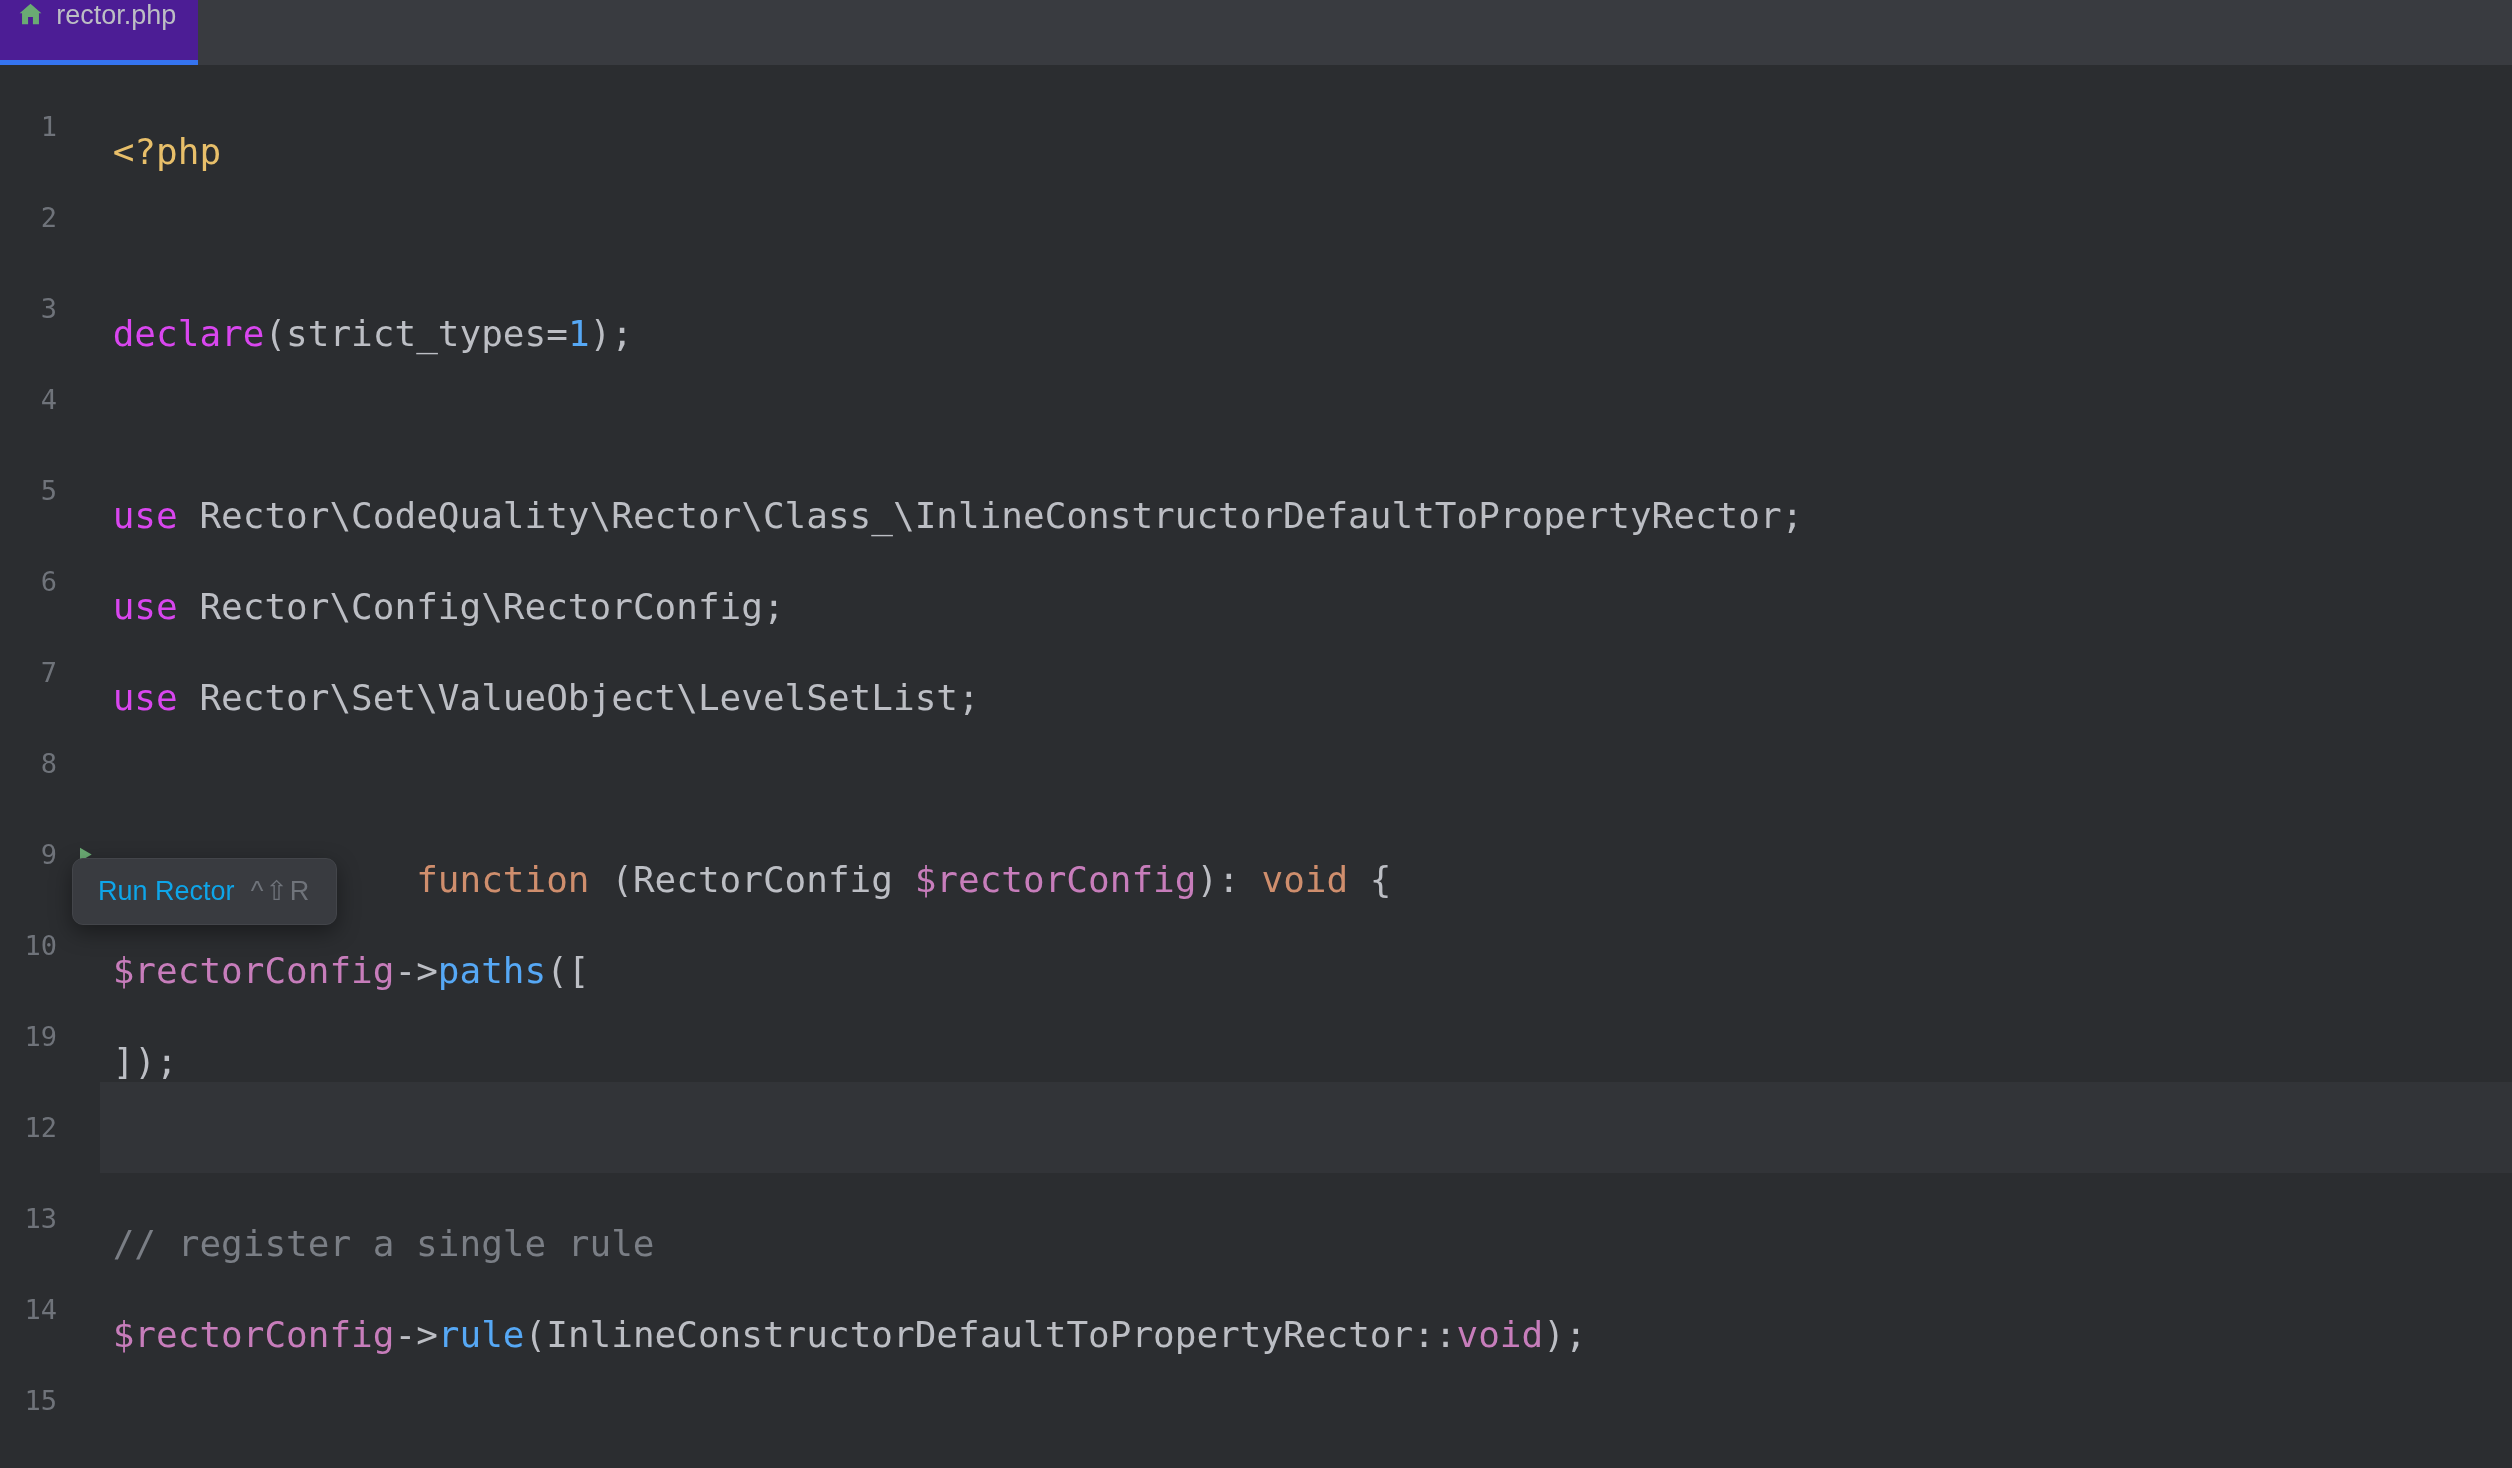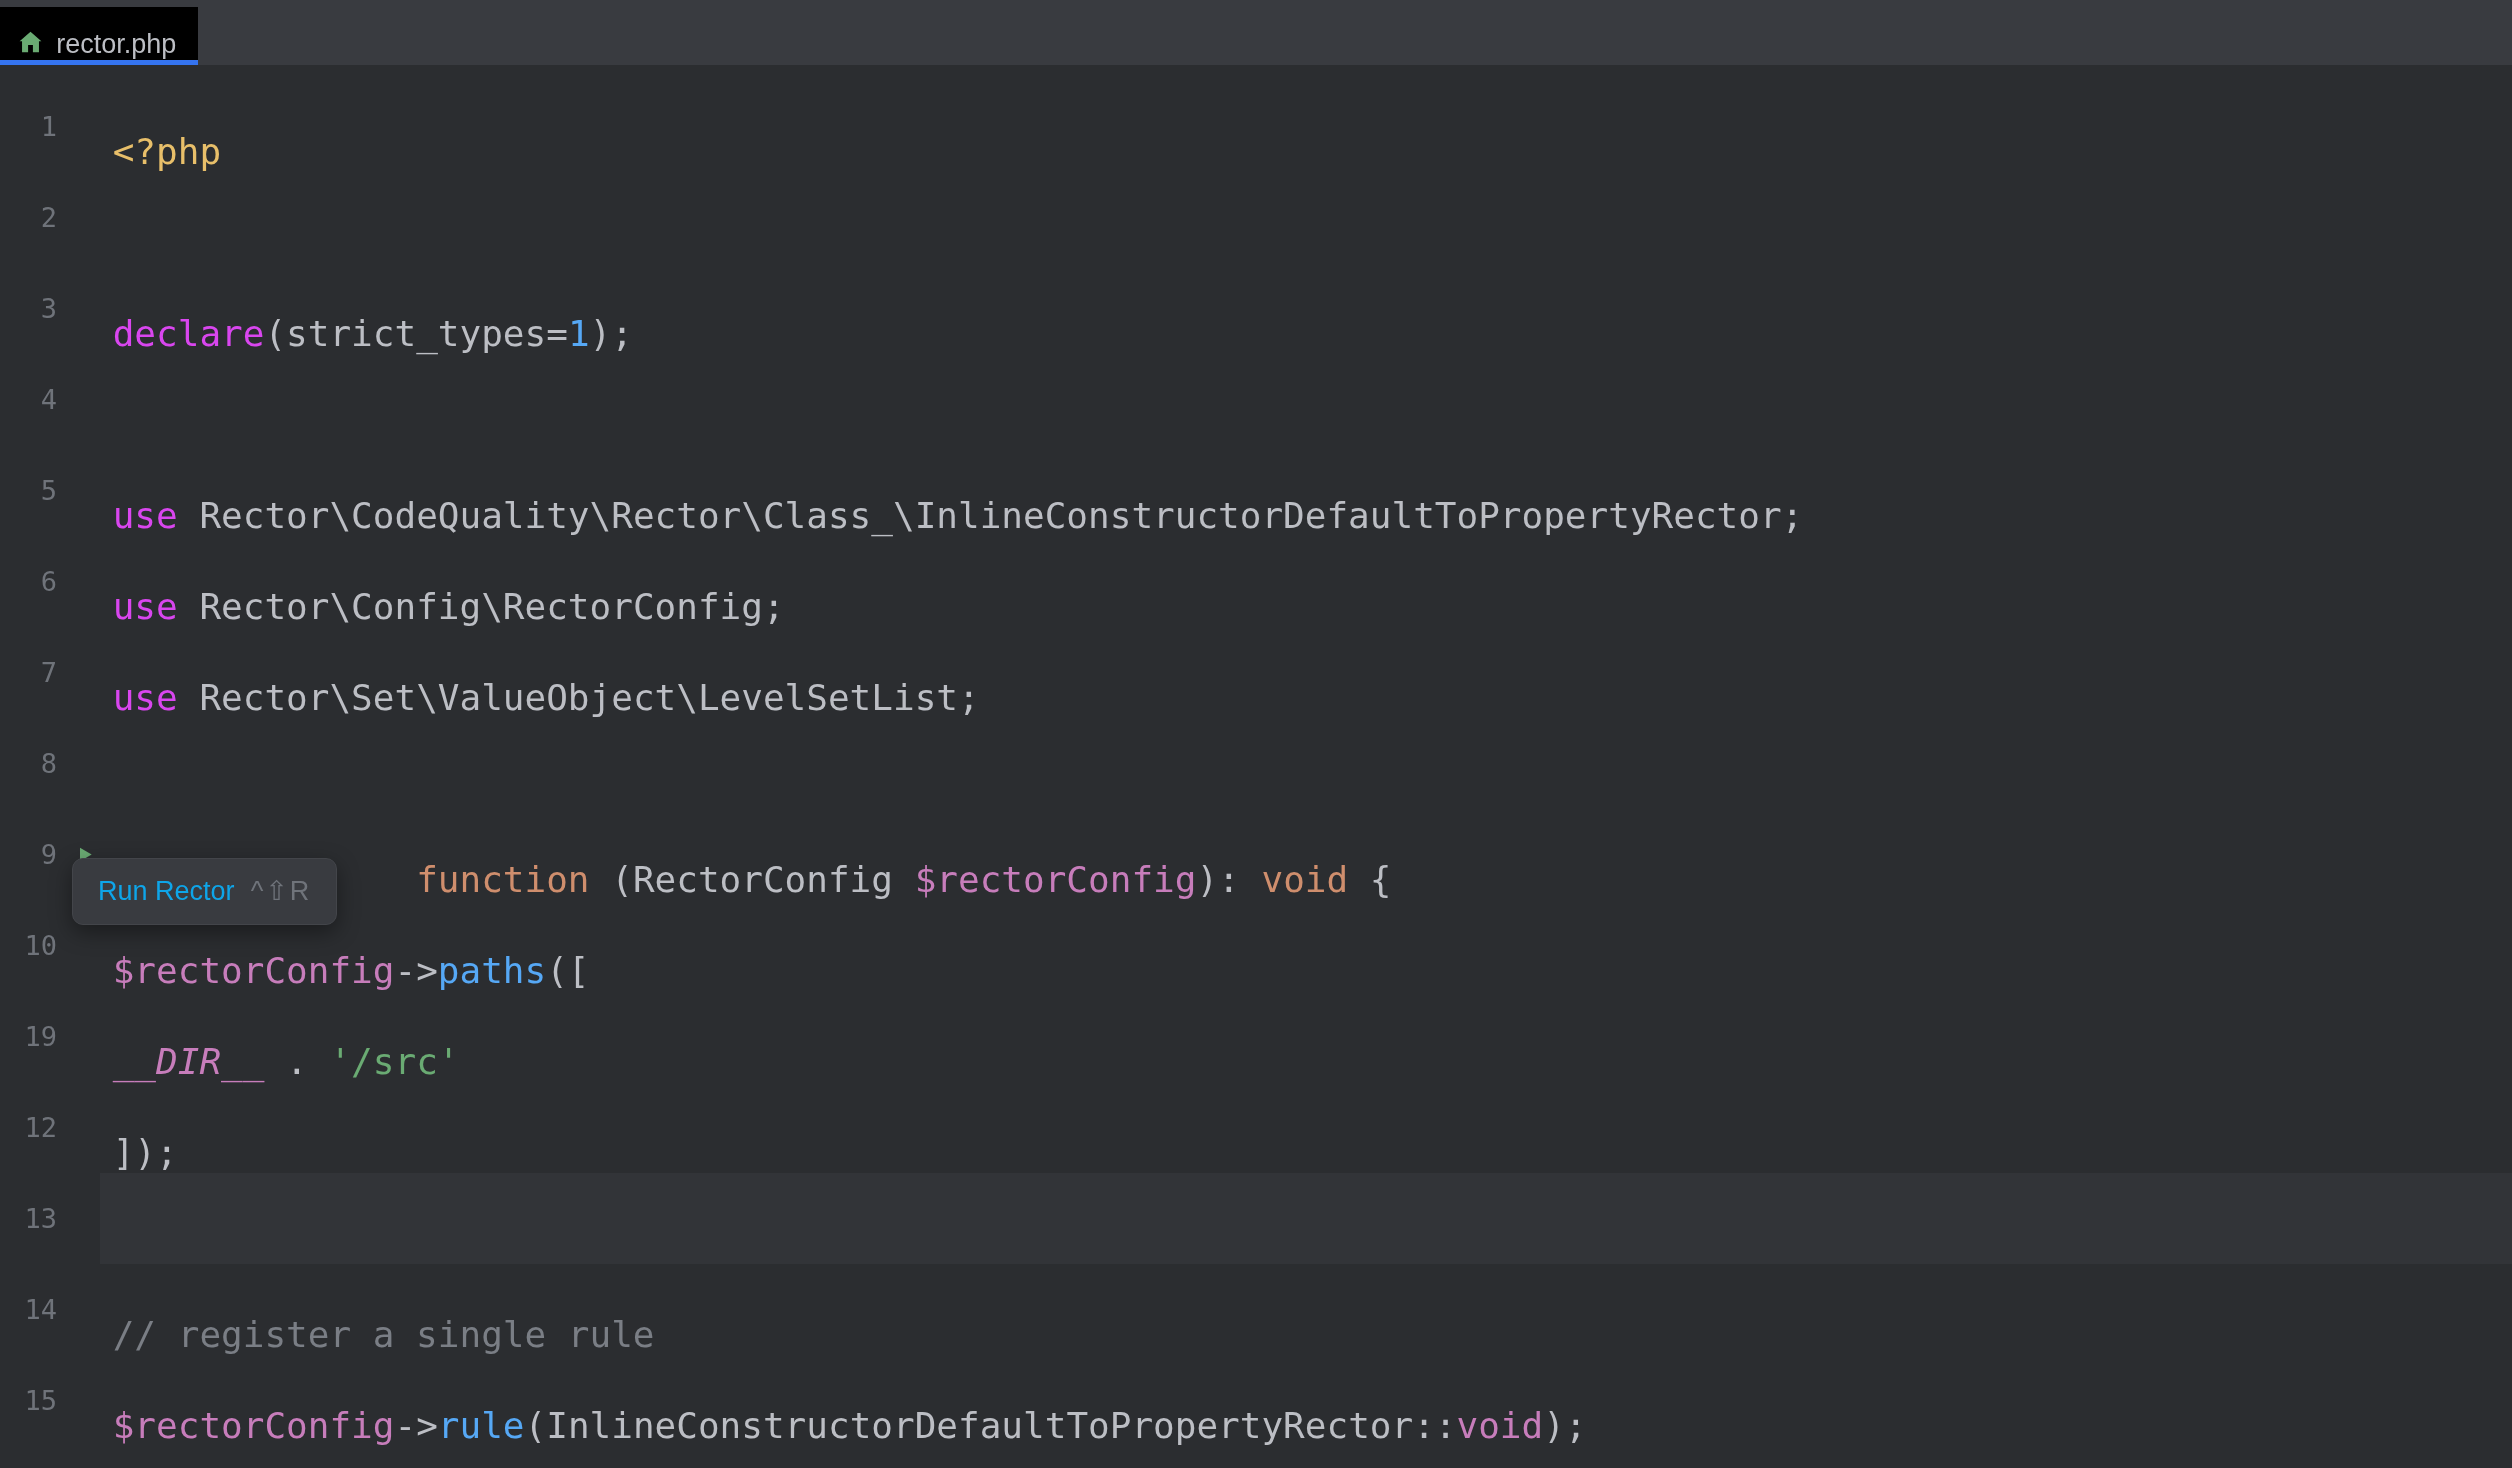--- a/index.html
+++ b/index.html
@@ -11,27 +11,26 @@
     width: 2512px;
     height: 1469px;
   }
   .tab-bar {
     background: #393b40;
     height: 65px;
     display: flex;
     align-items: stretch;
   }
   .tab {
-    background: #000000;
+    background: #4c1d95;
     display: flex;
-    align-items: flex-end;
+    align-items: flex-start;
     padding: 0 22px 0 16.3px;
     border-bottom: 5.4px solid #3574f0;
     gap: 11px;
-    margin-top: 7px;
   }
   .tab svg { width: 29px; height: 29px; }
   .tab-label {
     color: #bcbec4;
     font-size: 27px;
     font-family: -apple-system, 'Segoe UI', sans-serif;
   }
   .editor {
     display: flex;
     height: calc(100% - 65px);
@@ -153,21 +152,20 @@
     <div class="code-line"><span class="tok-tag">&lt;?php</span></div>
     <div class="code-line"></div>
     <div class="code-line"><span class="tok-kw">declare</span><span class="tok-punc">(</span><span class="tok-ident">strict_types</span><span class="tok-punc">=</span><span class="tok-num">1</span><span class="tok-punc">);</span></div>
     <div class="code-line"></div>
     <div class="code-line"><span class="tok-kw">use</span><span class="tok-punc"> </span><span class="tok-ident">Rector\CodeQuality\Rector\Class_\InlineConstructorDefaultToPropertyRector</span><span class="tok-punc">;</span></div>
     <div class="code-line"><span class="tok-kw">use</span><span class="tok-punc"> </span><span class="tok-ident">Rector\Config\RectorConfig</span><span class="tok-punc">;</span></div>
     <div class="code-line"><span class="tok-kw">use</span><span class="tok-punc"> </span><span class="tok-ident">Rector\Set\ValueObject\LevelSetList</span><span class="tok-punc">;</span></div>
     <div class="code-line"></div>
     <div class="code-line"><span style="visibility:hidden">return static </span><span class="tok-func">function</span><span class="tok-punc"> (</span><span class="tok-type">RectorConfig</span><span class="tok-punc"> </span><span class="tok-var">$rectorConfig</span><span class="tok-punc">): </span><span class="tok-void">void</span><span class="tok-punc"> {</span></div>
     <div class="code-line">    <span class="tok-var">$rectorConfig</span><span class="tok-punc">-&gt;</span><span class="tok-call">paths</span><span class="tok-punc">([</span></div>
-    <div class="code-line">        <span class="tok-const">__DIR__</span><span class="tok-punc"> . </span><span class="tok-str">'/src'</span></div>
     <div class="code-line">    <span class="tok-punc">]);</span></div>
     <div class="code-line highlighted"></div>
     <div class="code-line">    <span class="tok-comment">// register a single rule</span></div>
     <div class="code-line">    <span class="tok-var">$rectorConfig</span><span class="tok-punc">-&gt;</span><span class="tok-call">rule</span><span class="tok-punc">(</span><span class="tok-ident">InlineConstructorDefaultToPropertyRector</span><span class="tok-punc">::</span><span class="tok-class">void</span><span class="tok-punc">);</span></div>
   </div>
 
   <div class="tooltip" style="left:72px; top:793px;">
     <span class="label">Run Rector</span>
     <span class="shortcut">^⇧R</span>
   </div>

